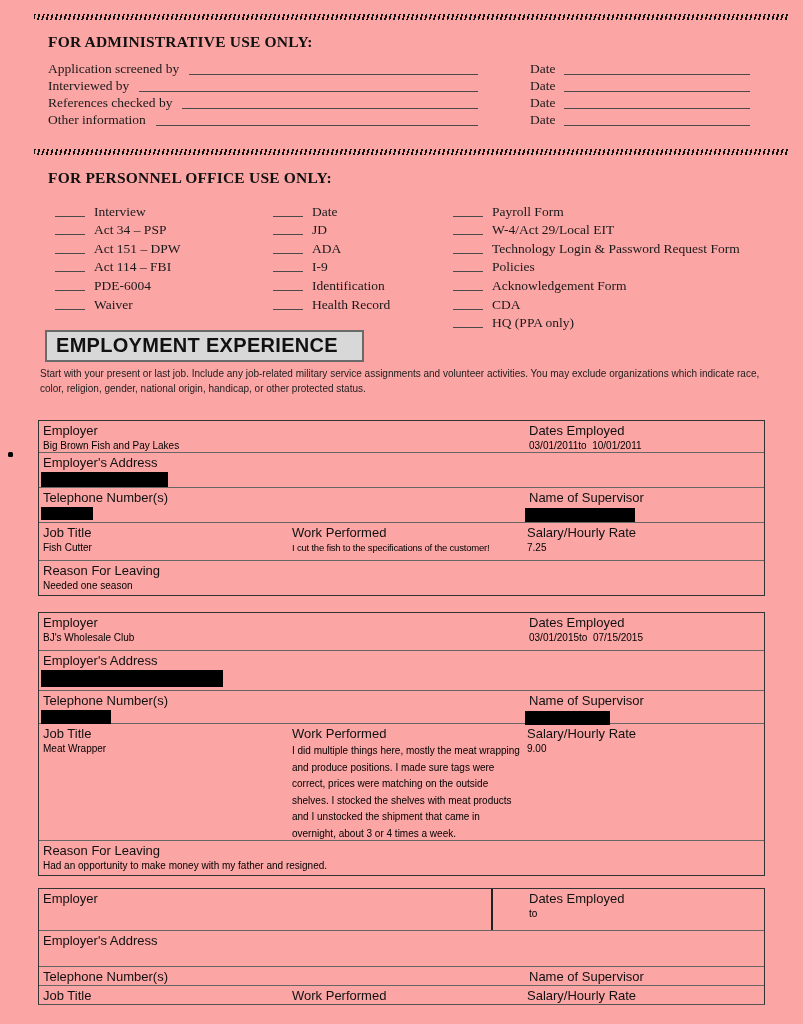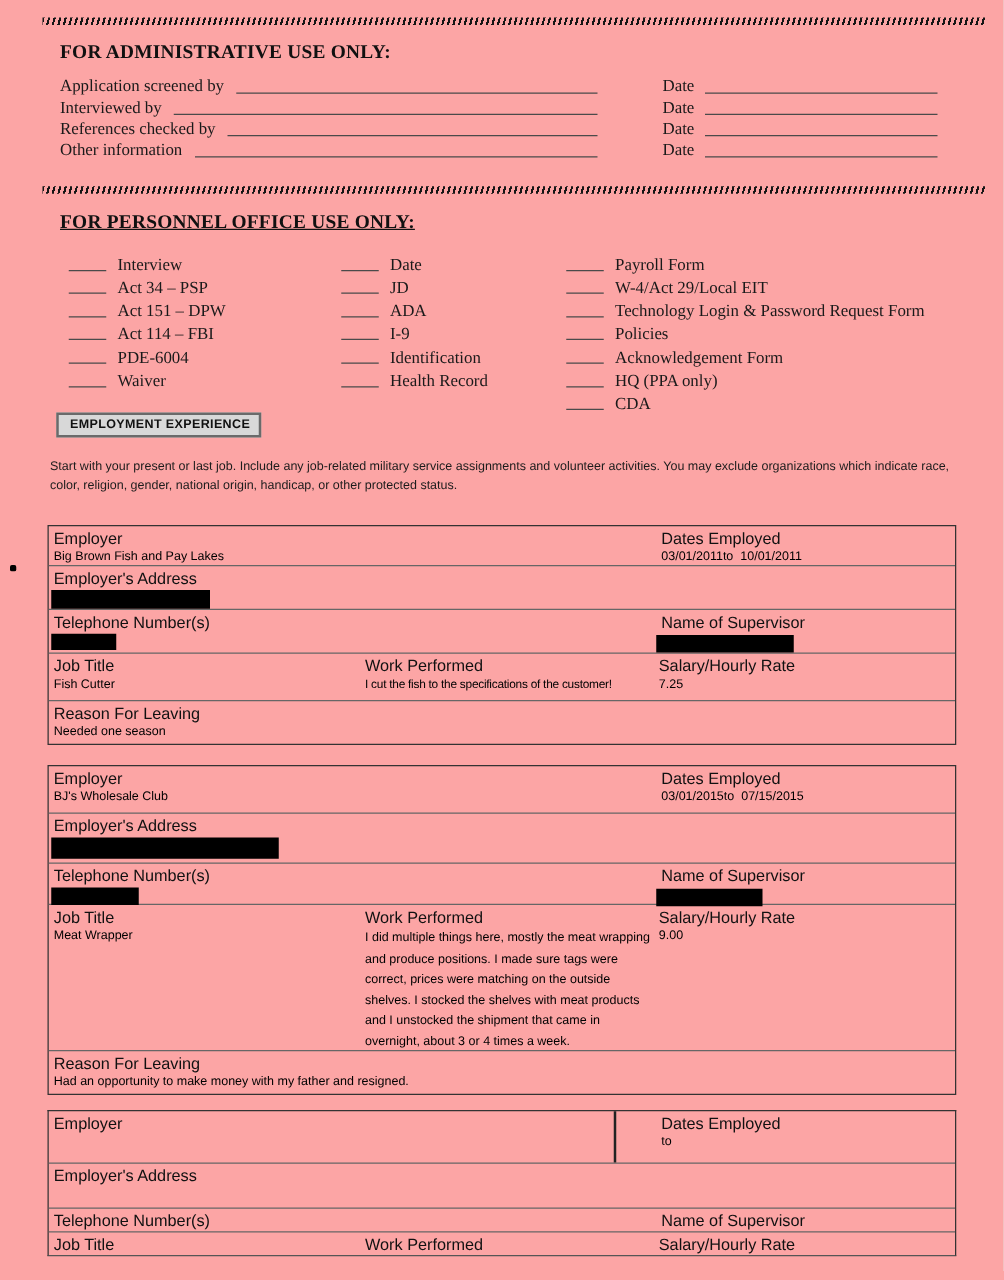--- a/index.html
+++ b/index.html
@@ -14,43 +14,43 @@
     background:repeating-linear-gradient(105deg,#151515 0 1.7px,transparent 1.7px 4.3px);
   }
   .hatch-top { top:14px; }
   .hatch-mid { top:149px; }
 
   .sec-title {
     position:absolute; left:48px; font-weight:bold; font-size:15.5px;
     letter-spacing:.2px; color:#111;
   }
   .admin-title { top:33px; }
-  .personnel-title { top:169px;text-decoration:underline; }
+  .personnel-title { top:169px; }
 
   
   .admin-rows { position:absolute; left:48px; top:60px; width:707px; }
   .admin-row { display:flex; align-items:flex-end; height:17px; font-size:13.5px; }
   .admin-left { display:flex; width:432px; }
   .a-label { white-space:nowrap; }
   .a-line { flex:1; border-bottom:1.8px solid #4a4a4a; margin:0 2px 2px 10px; }
   .a-date { width:34px; margin-left:50px; }
   .a-dline { width:186px; border-bottom:1.8px solid #4a4a4a; margin-bottom:2px; }
 
   
   .checklist { position:absolute; top:201px; left:0; width:803px; height:125px; }
   .chk-col { position:absolute; top:0; }
   .chk-col-1 { left:55px; }
   .chk-col-2 { left:273px; }
   .chk-col-3 { left:453px; }
   .chk-item { display:flex; align-items:flex-end; height:18.6px; font-size:13.5px; }
   .chk-blank { width:30px; border-bottom:1.6px solid #4a4a4a; margin:0 9px 3px 0; }
   .emp-header {
     position:absolute; top:330px; left:45px; display:inline-block;
-    border:2px solid #6a6a6a; background:#d8d8d8; padding:2px 7px 3px 9px;
-    font-family:"Liberation Sans", sans-serif; font-weight:bold; font-size:10px;
+    border:2px solid #6a6a6a; background:#d8d8d8; padding:2px 24px 3px 9px;
+    font-family:"Liberation Sans", sans-serif; font-weight:bold; font-size:20px;
     color:#111; letter-spacing:.3px;
   }
   .instructions {
     position:absolute; top:367px; left:40px; width:730px;
     font-family:"Liberation Sans", sans-serif; font-size:10px; line-height:1.45;
     color:#1c1c1c;
   }
 
   .emp-table {
     position:absolute; left:38px; width:727px;
@@ -205,25 +205,25 @@
       <div class="chk-item">
           <span class="chk-blank"></span>
           <span>Policies</span>
         </div>
       <div class="chk-item">
           <span class="chk-blank"></span>
           <span>Acknowledgement Form</span>
         </div>
       <div class="chk-item">
           <span class="chk-blank"></span>
+          <span>CDA</span>
+        </div>
+      <div class="chk-item">
+          <span class="chk-blank"></span>
           <span>HQ (PPA only)</span>
-        </div>
-      <div class="chk-item">
-          <span class="chk-blank"></span>
-          <span>CDA</span>
         </div>
     </div>
   </div>
 
   <div class="emp-header">EMPLOYMENT EXPERIENCE</div>
 
   <div class="instructions">Start with your present or last job. Include any job-related military service assignments and volunteer activities. You may exclude organizations which indicate race, color, religion, gender, national origin, handicap, or other protected status.</div>
 
   <div class="stray-dot"></div>
 

